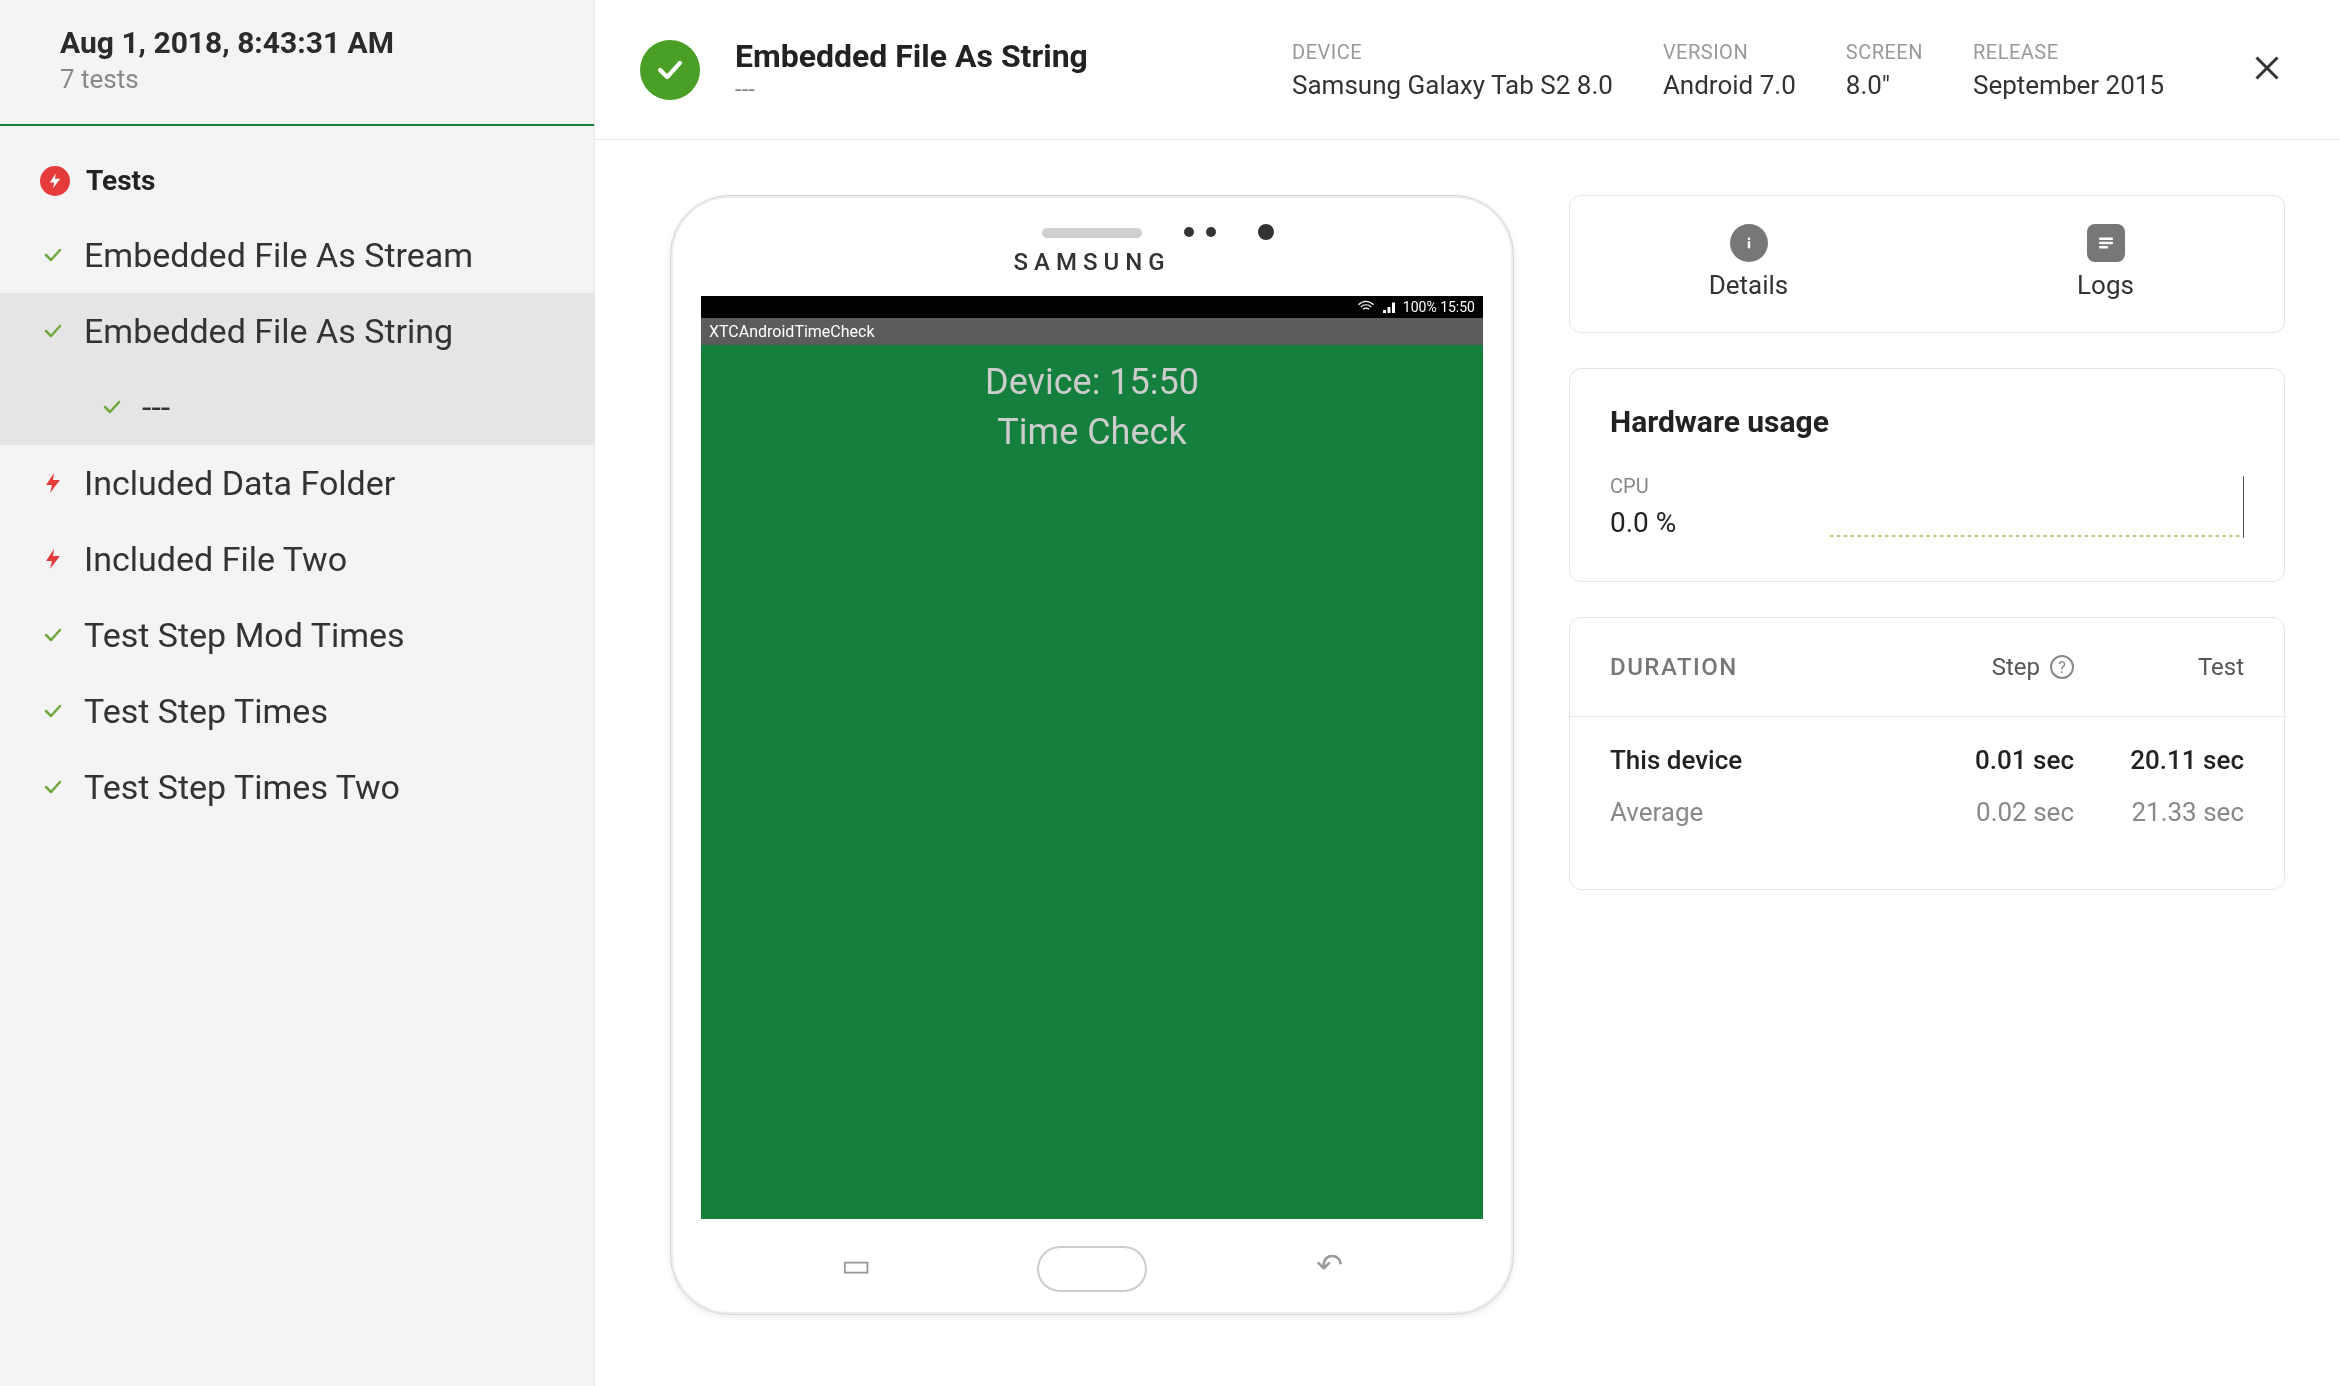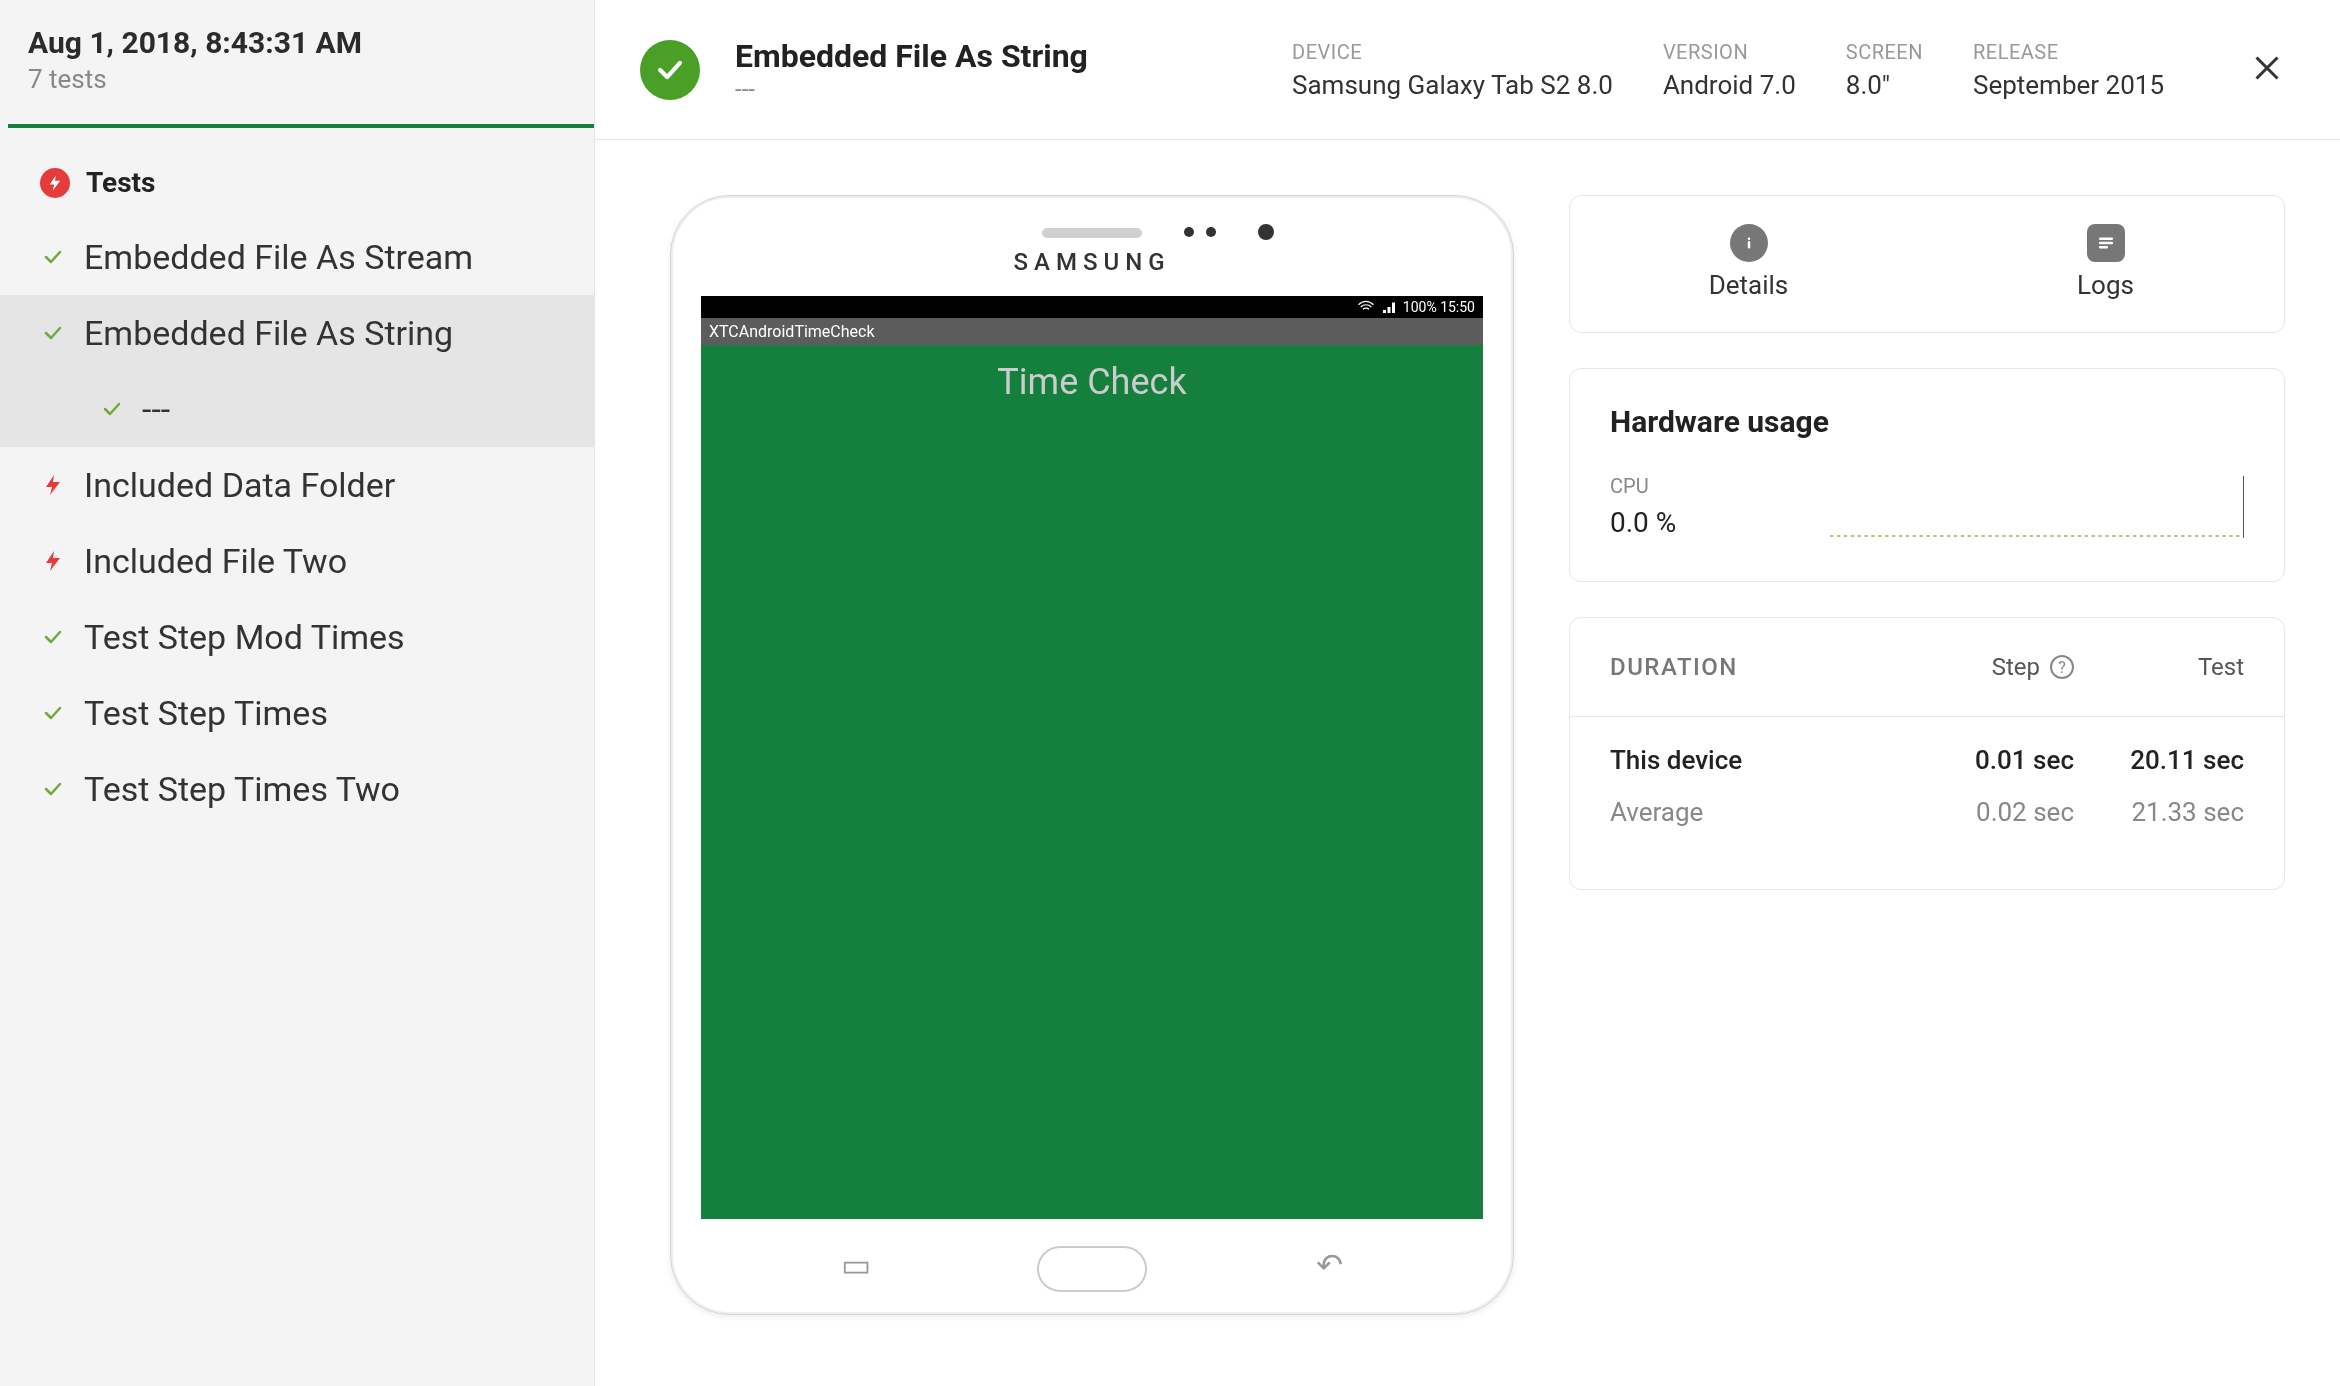--- a/index.html
+++ b/index.html
@@ -13,21 +13,21 @@
 }
 .app { display: flex; width: 100%; height: 100%; }
 
 
 .sidebar {
   width: 595px;
   background: #f4f4f4;
   border-right: 1px solid #e6e6e6;
   padding-top: 25px;
 }
-.sidebar-header { padding: 0 40px 30px 20px; border-bottom: 4px solid #15803d; margin-left: 8px; }
+.sidebar-header { padding: 0 40px 30px 60px; border-bottom: 2px solid #15803d; }
 .sidebar-date { font-size: 30px; font-weight: 700; color: #2b2b2b; }
 .sidebar-count { font-size: 26px; color: #888; margin-top: 4px; }
 
 .tests-header {
   display: flex; align-items: center; gap: 16px;
   padding: 38px 40px 20px 40px;
   font-size: 28px; font-weight: 700;
 }
 .tests-header .bolt-badge {
   width: 30px; height: 30px; border-radius: 50%;
@@ -312,20 +312,21 @@
               <svg class="icon-xs" viewBox="0 0 24 24">
                   <path d="M2 9 C8 3 16 3 22 9 M5 12 C9 8 15 8 19 12 M8 15 C10 13 14 13 16 15 M12 18 L12 18" stroke="#fff" stroke-width="1.5" fill="none"></path>
                 </svg>
               <svg class="icon-xs" viewBox="0 0 24 24">
                   <path d="M4 20 L4 16 L8 16 L8 20 Z M10 20 L10 12 L14 12 L14 20 Z M16 20 L16 6 L20 6 L20 20 Z" fill="#fff"></path>
                 </svg>
               <span>100% 15:50</span>
             </div>
             <div class="app-title-bar">XTCAndroidTimeCheck</div>
             <div class="screen-content">
+              <div>Device: 15:50</div>
               <div>Time Check</div>
             </div>
           </div>
           <div class="nav-btn-left">▭</div>
           <div class="home-button"></div>
           <div class="nav-btn-right">↶</div>
         </div>
       </div>
 
       <div class="panels-col">

